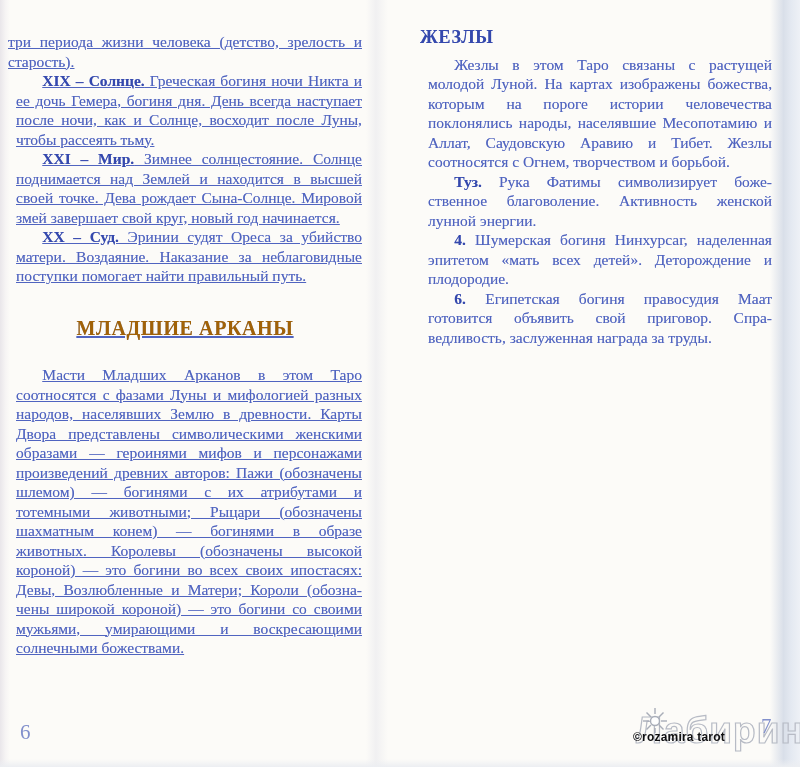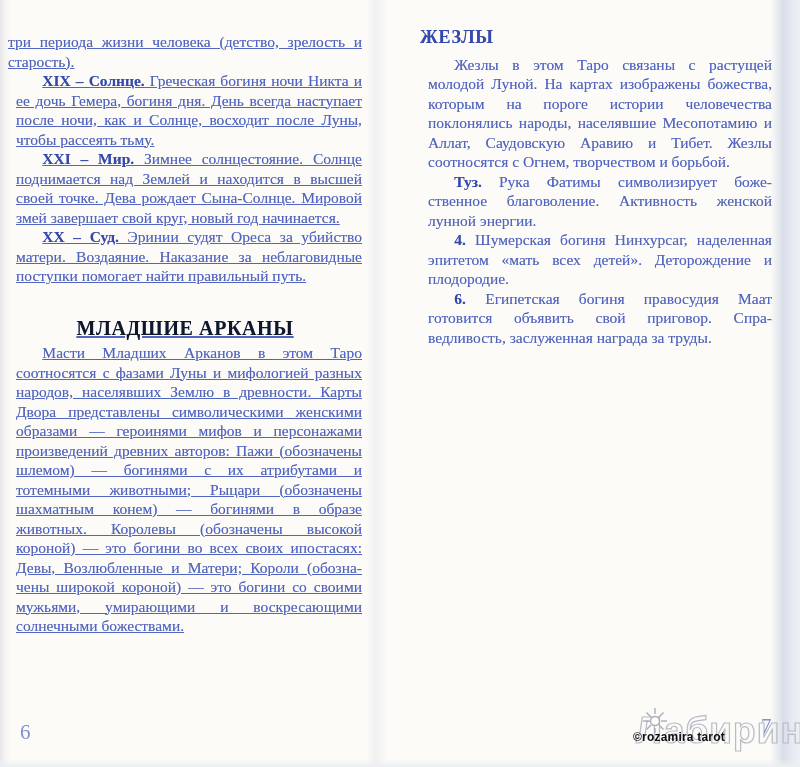--- a/index.html
+++ b/index.html
@@ -20,22 +20,22 @@
   
   .page-col{position:absolute;color:#5064c0;font-size:15.5px;line-height:19.5px;
     text-align:justify;text-shadow:0 0 .5px rgba(90,110,195,.55);}
   .page-col.left{left:8px;top:32px;width:354px;text-decoration:underline;}
   .page-col.right{left:420px;top:20px;width:352px;}
 
   .para{margin:0;hyphens:manual;}
   .para.indent{text-indent:1.7em;margin-left:8px;}
   .para b{color:#3448ad;font-weight:bold;}
 
-  .section-heading{margin:33px 0 5px 0;text-align:center;text-indent:0;
-    font-size:20px;font-weight:bold;color:#0f172a;letter-spacing:.6px;}
+  .section-heading{margin:33px 0 27px 0;text-align:center;text-indent:0;
+    font-size:20px;font-weight:bold;color:#a16207;letter-spacing:.6px;}
   .page-heading{margin:8px 0 7px 0;
     font-size:18px;font-weight:bold;color:#3448ad;letter-spacing:.8px;}
 
   .page-number{position:absolute;color:#8290cc;font-size:21px;
     font-family:"Liberation Serif",serif;}
   .page-number.left{left:20px;top:720px;}
   .page-number.right{left:761px;top:714px;z-index:4;}
 
   
   .watermark{position:absolute;left:628px;top:706px;width:200px;height:58px;z-index:3;}

